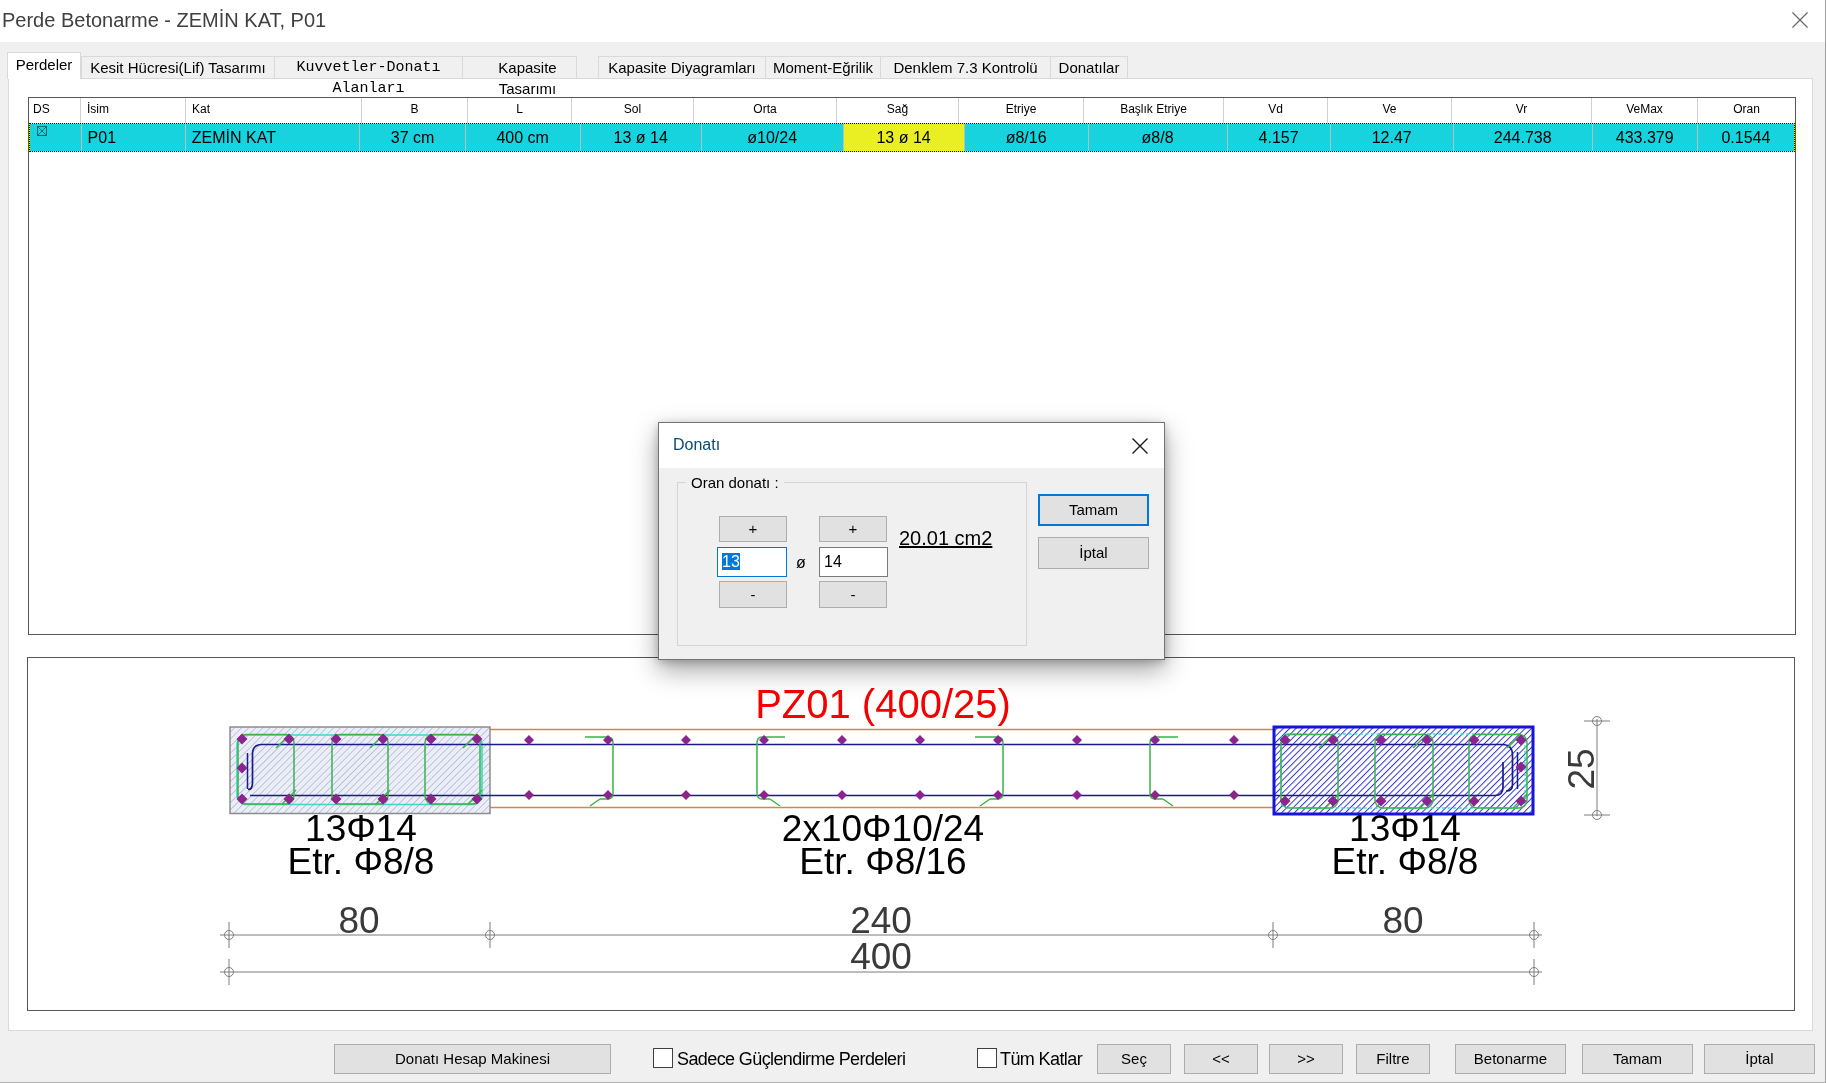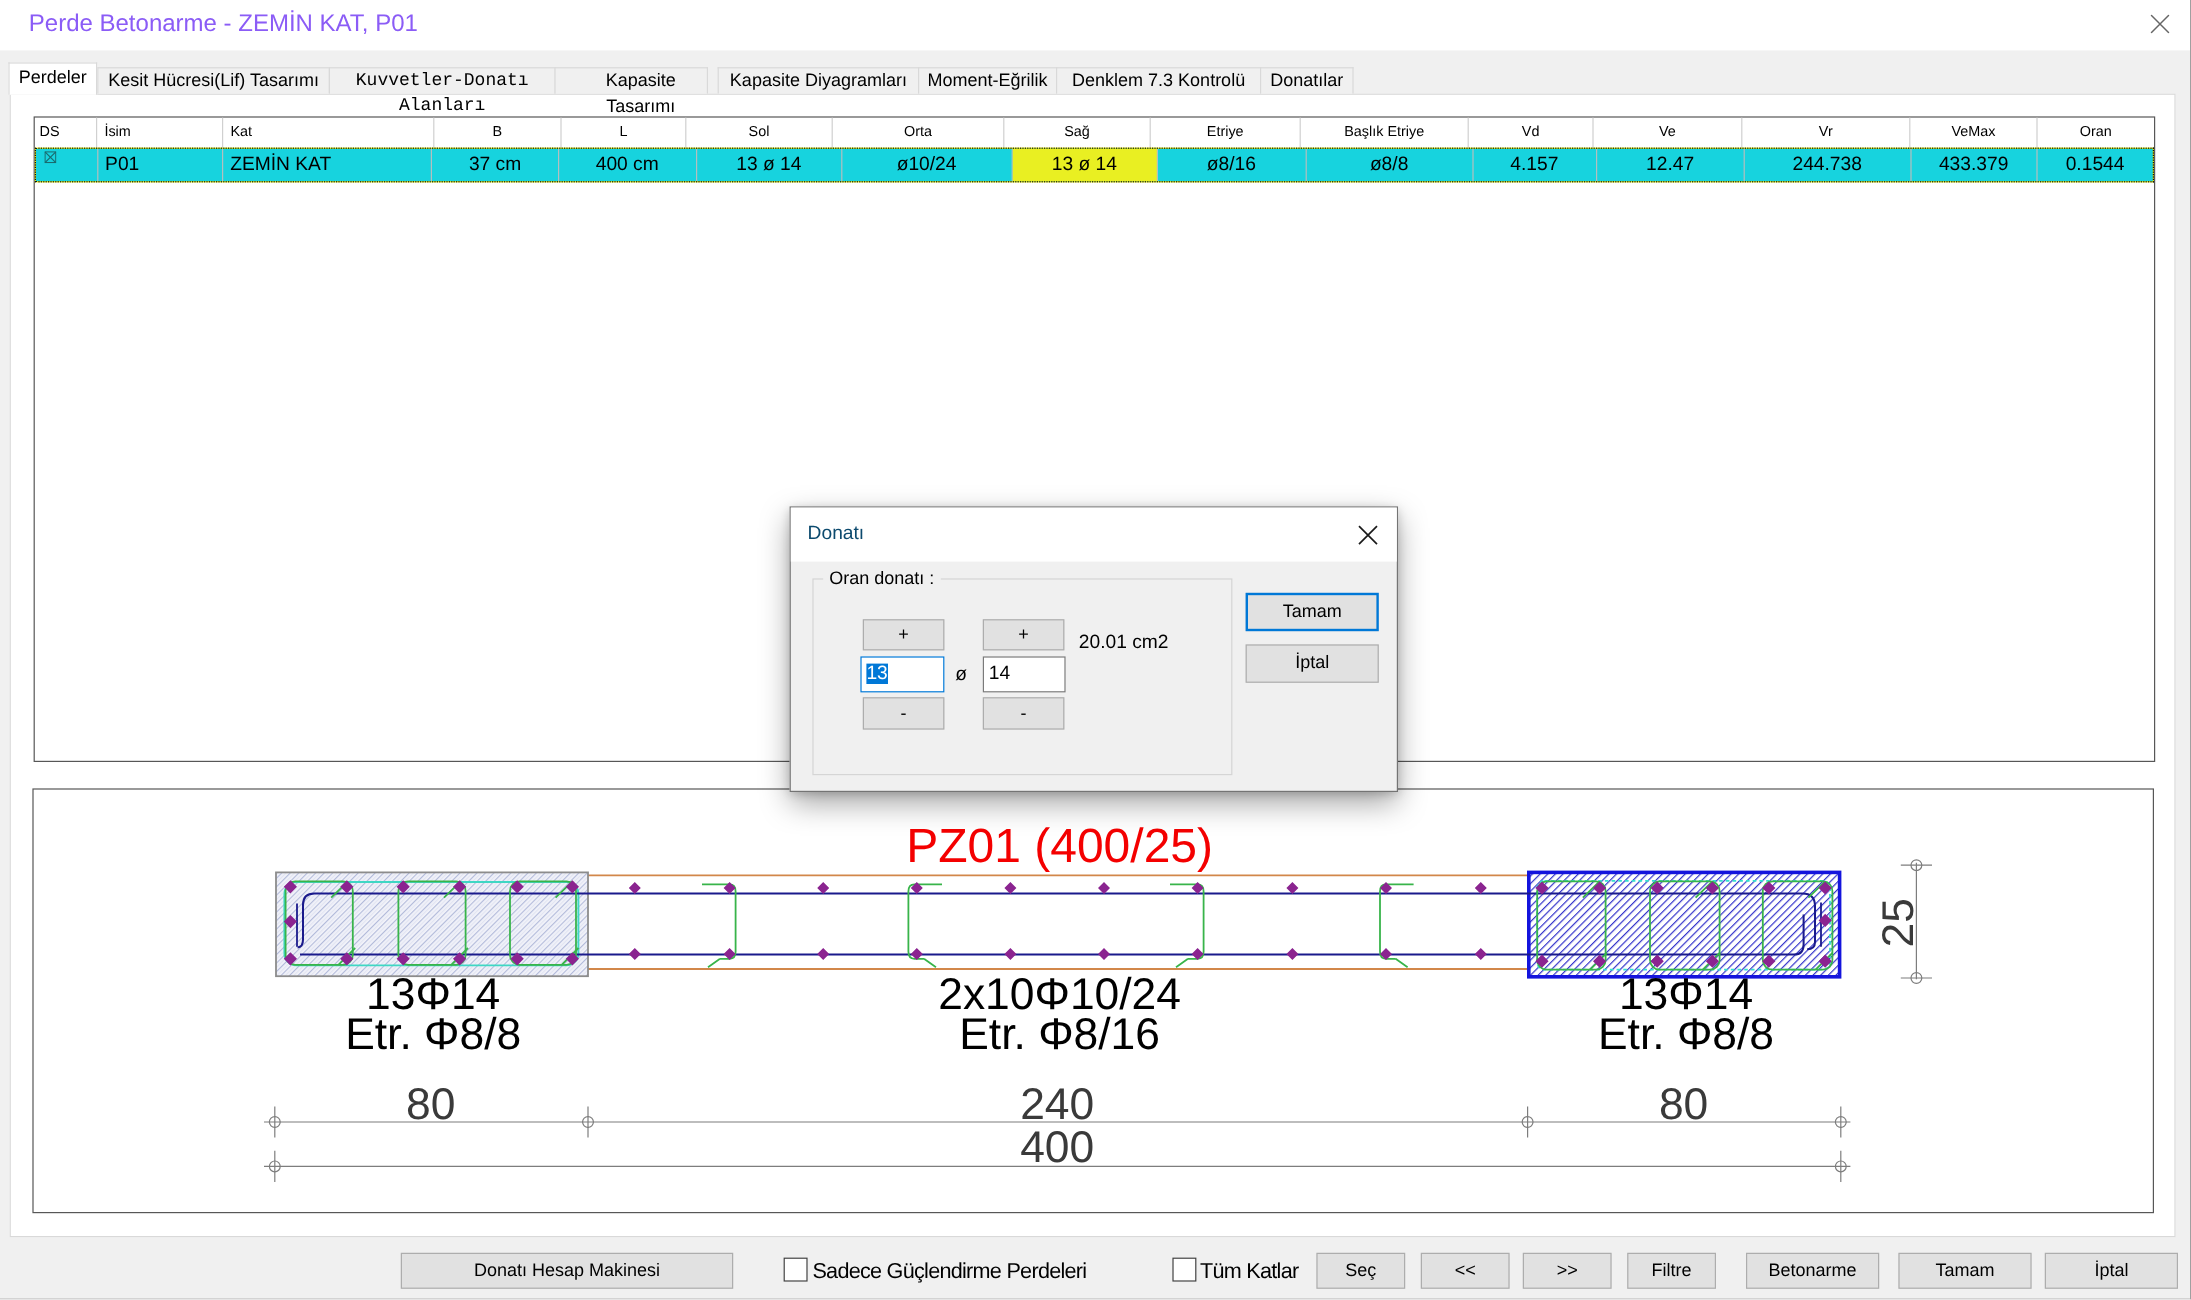--- a/index.html
+++ b/index.html
@@ -1,20 +1,20 @@
 <!DOCTYPE html>
 <html><head>
 <meta charset="utf-8">
 <style>
 * { margin:0; padding:0; box-sizing:border-box; }
 html,body { width:1826px; height:1083px; }
 body { position:relative; font-family:"Liberation Sans", sans-serif; background:#f0f0f0; overflow:hidden; }
 .abs { position:absolute; }
 #titlebar { left:0; top:0; width:1826px; height:42px; background:#ffffff; }
-#title { left:24px; top:9px; font-size:20px; color:#8b5cf6; }
+#title { left:2px; top:9px; font-size:20px; color:#404040; }
 #winborder { left:0; top:0; width:1826px; height:1083px; box-shadow: inset -1px 0 0 0 #a0a0a0, inset 0 -1px 0 0 #b5b5b5; z-index:50; pointer-events:none; }
 
 .tab { top:56px; height:22px; background:#f0f0f0; border:1px solid #d9d9d9; border-bottom:none; font-size:15px; color:#000; text-align:center; line-height:21px; z-index:2; }
 #tabsel { left:7px; top:52px; width:74px; height:27px; background:#ffffff; border:1px solid #d9d9d9; border-bottom:none; font-size:15px; text-align:center; line-height:24px; z-index:3; }
 #tabpage { left:8px; top:78px; width:1805px; height:953px; background:#ffffff; border:1px solid #d9d9d9; z-index:1; }
 
 #grid { left:28px; top:97px; width:1768px; height:538px; background:#fff; border:1px solid #575757; z-index:4; }
 #ghead { left:0; top:0; width:1766px; height:26px; display:flex; }
 #ghead .c { border-right:1px solid #d0d0d0; font-size:12px; text-align:center; padding-top:4px; height:26px; }
 #grow { left:1px; top:26px; width:1764px; height:27px; display:flex; background:#17d3de; outline:1px dotted #111; box-shadow:0 0 0 1px #e8e800; }
@@ -38,21 +38,21 @@
 <body>
 <div class="abs" id="titlebar"></div>
 <div class="abs" id="title">Perde Betonarme - ZEMİN KAT, P01</div>
 <svg class="abs" style="left:1792px; top:12px;" width="16" height="16" viewBox="0 0 16 16">
     <path d="M0.5 0.5 L15.5 15.5 M15.5 0.5 L0.5 15.5" stroke="#666666" stroke-width="1.2" fill="none"></path>
   </svg>
 <div class="abs" id="tabpage"></div>
 <div class="abs" id="tabsel">Perdeler</div>
 <div class="abs tab" style="left:81px; width:194px;">Kesit Hücresi(Lif) Tasarımı</div>
 <div class="abs tab" style="left:274px; width:189px;font-family:Liberation Mono, monospace;">Kuvvetler-Donatı Alanları</div>
-<div class="abs tab" style="left:462px; width:128px;padding-left:16px;">Kapasite Tasarımı</div>
+<div class="abs tab" style="left:462px; width:115px;padding-left:16px;">Kapasite Tasarımı</div>
 <div class="abs tab" style="left:598px; width:168px;">Kapasite Diyagramları</div>
 <div class="abs tab" style="left:765px; width:116px;">Moment-Eğrilik</div>
 <div class="abs tab" style="left:880px; width:171px;">Denklem 7.3 Kontrolü</div>
 <div class="abs tab" style="left:1050px; width:78px;">Donatılar</div>
 <div class="abs" id="grid">
   <div class="abs" id="ghead">
     <div class="c al" style="width:52px; padding-left:4px;">DS</div>
     <div class="c al" style="width:105px;">İsim</div>
     <div class="c al" style="width:176px;">Kat</div>
     <div class="c" style="width:106px;">B</div>
@@ -201,21 +201,21 @@
     </svg>
   <div class="abs" id="grp"></div>
   <div class="abs" id="grplbl">Oran donatı :</div>
   <div class="abs btn" style="left:60px; top:93px; width:68px; height:26px; line-height:24px;">+</div>
   <div class="abs btn" style="left:160px; top:93px; width:68px; height:26px; line-height:24px;">+</div>
   <div class="abs tbx" style="left:58px; top:124px; width:70px; height:30px; border:1px solid #0078d7;"><span style="background:#0078d7; color:#fff;">13</span></div>
   <div class="abs" style="left:137px; top:131px; font-size:16px;">ø</div>
   <div class="abs tbx" style="left:160px; top:124px; width:69px; height:30px; border:1px solid #7a7a7a;">14</div>
   <div class="abs btn" style="left:60px; top:158px; width:68px; height:27px; line-height:25px;">-</div>
   <div class="abs btn" style="left:160px; top:158px; width:68px; height:27px; line-height:25px;">-</div>
-  <div class="abs" style="left:240px; top:104px; font-size:16px;">20.01 cm2</div>
+  <div class="abs" style="left:240px; top:104px; font-size:20px;text-decoration:underline;">20.01 cm2</div>
   <div class="abs btn" style="left:379px; top:71px; width:111px; height:32px; line-height:28px; border:2px solid #0078d7;">Tamam</div>
   <div class="abs btn" style="left:379px; top:114px; width:111px; height:32px; line-height:30px;">İptal</div>
 </div>
 
 <div class="abs btn" style="left:334px; top:1044px; width:277px; height:30px; line-height:28px;">Donatı Hesap Makinesi</div>
 <div class="abs chkbox" style="left:653px; top:1048px;"></div>
 <div class="abs blbl" style="left:677px; top:1049px;">Sadece Güçlendirme Perdeleri</div>
 <div class="abs chkbox" style="left:977px; top:1048px;"></div>
 <div class="abs blbl" style="left:1000px; top:1049px;">Tüm Katlar</div>
 <div class="abs btn" style="left:1097px; top:1044px; width:74px; height:30px; line-height:28px;">Seç</div>

